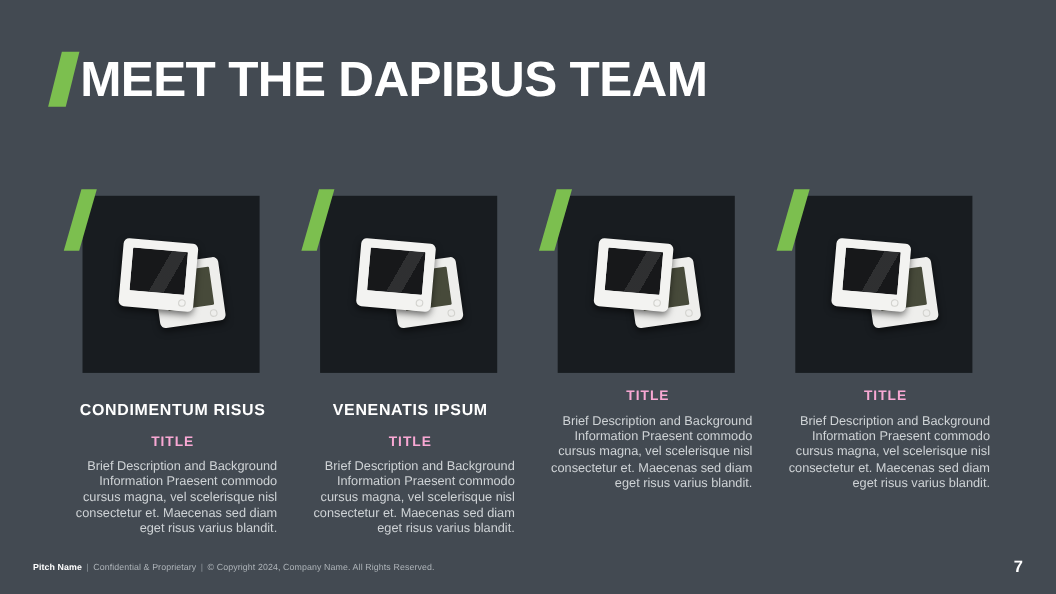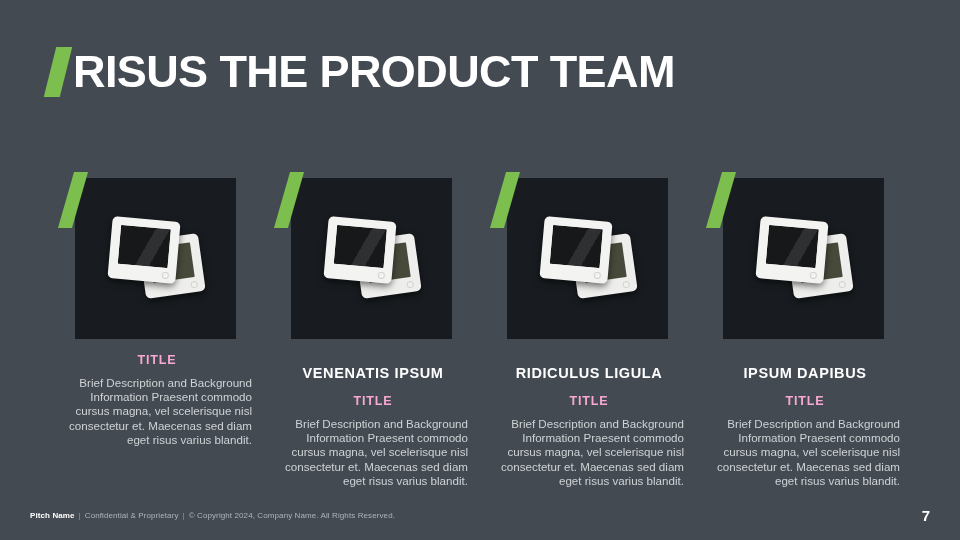--- a/index.html
+++ b/index.html
@@ -188,41 +188,42 @@
     font-weight: bold;
   }
 </style>
 </head>
 <body>
 
 <div class="slide">
 
   <div class="title-row">
     <div class="title-slash"></div>
-    <div class="slide-title">RISUS THE PRODUCT TEAM</div>
+    <div class="slide-title">MEET THE DAPIBUS TEAM</div>
   </div>
 
   <div class="cards">
 
     <div class="card">
       <div class="thumb-wrap">
         <div class="accent-slash"></div>
         <div class="thumb">
           <div class="photo-icon">
             <div class="frame frame-back">
               <div class="screen"></div>
               <div class="dot"></div>
             </div>
             <div class="frame frame-front">
               <div class="screen"></div>
               <div class="dot"></div>
             </div>
           </div>
         </div>
       </div>
+      <div class="card-heading">CONDIMENTUM RISUS</div>
       <div class="card-subtitle">TITLE</div>
       <div class="card-body">Brief Description and Background Information Praesent commodo cursus magna, vel scelerisque nisl consectetur et. Maecenas sed diam eget risus varius blandit.</div>
     </div>
 
     <div class="card">
       <div class="thumb-wrap">
         <div class="accent-slash"></div>
         <div class="thumb">
           <div class="photo-icon">
             <div class="frame frame-back">
@@ -250,42 +251,40 @@
               <div class="screen"></div>
               <div class="dot"></div>
             </div>
             <div class="frame frame-front">
               <div class="screen"></div>
               <div class="dot"></div>
             </div>
           </div>
         </div>
       </div>
-      <div class="card-heading">RIDICULUS LIGULA</div>
-      <div class="card-subtitle">TITLE</div>
-      <div class="card-body">Brief Description and Background Information Praesent commodo cursus magna, vel scelerisque nisl consectetur et. Maecenas sed diam eget risus varius blandit.</div>
-    </div>
-
-    <div class="card">
-      <div class="thumb-wrap">
-        <div class="accent-slash"></div>
-        <div class="thumb">
-          <div class="photo-icon">
-            <div class="frame frame-back">
-              <div class="screen"></div>
-              <div class="dot"></div>
-            </div>
-            <div class="frame frame-front">
-              <div class="screen"></div>
-              <div class="dot"></div>
-            </div>
-          </div>
-        </div>
-      </div>
-      <div class="card-heading">IPSUM DAPIBUS</div>
+      <div class="card-subtitle">TITLE</div>
+      <div class="card-body">Brief Description and Background Information Praesent commodo cursus magna, vel scelerisque nisl consectetur et. Maecenas sed diam eget risus varius blandit.</div>
+    </div>
+
+    <div class="card">
+      <div class="thumb-wrap">
+        <div class="accent-slash"></div>
+        <div class="thumb">
+          <div class="photo-icon">
+            <div class="frame frame-back">
+              <div class="screen"></div>
+              <div class="dot"></div>
+            </div>
+            <div class="frame frame-front">
+              <div class="screen"></div>
+              <div class="dot"></div>
+            </div>
+          </div>
+        </div>
+      </div>
       <div class="card-subtitle">TITLE</div>
       <div class="card-body">Brief Description and Background Information Praesent commodo cursus magna, vel scelerisque nisl consectetur et. Maecenas sed diam eget risus varius blandit.</div>
     </div>
 
   </div>
 
   <div class="footer">
     <span class="pitch-name">Pitch Name</span>
     <span class="sep">|</span>
     <span>Confidential &amp; Proprietary</span>

